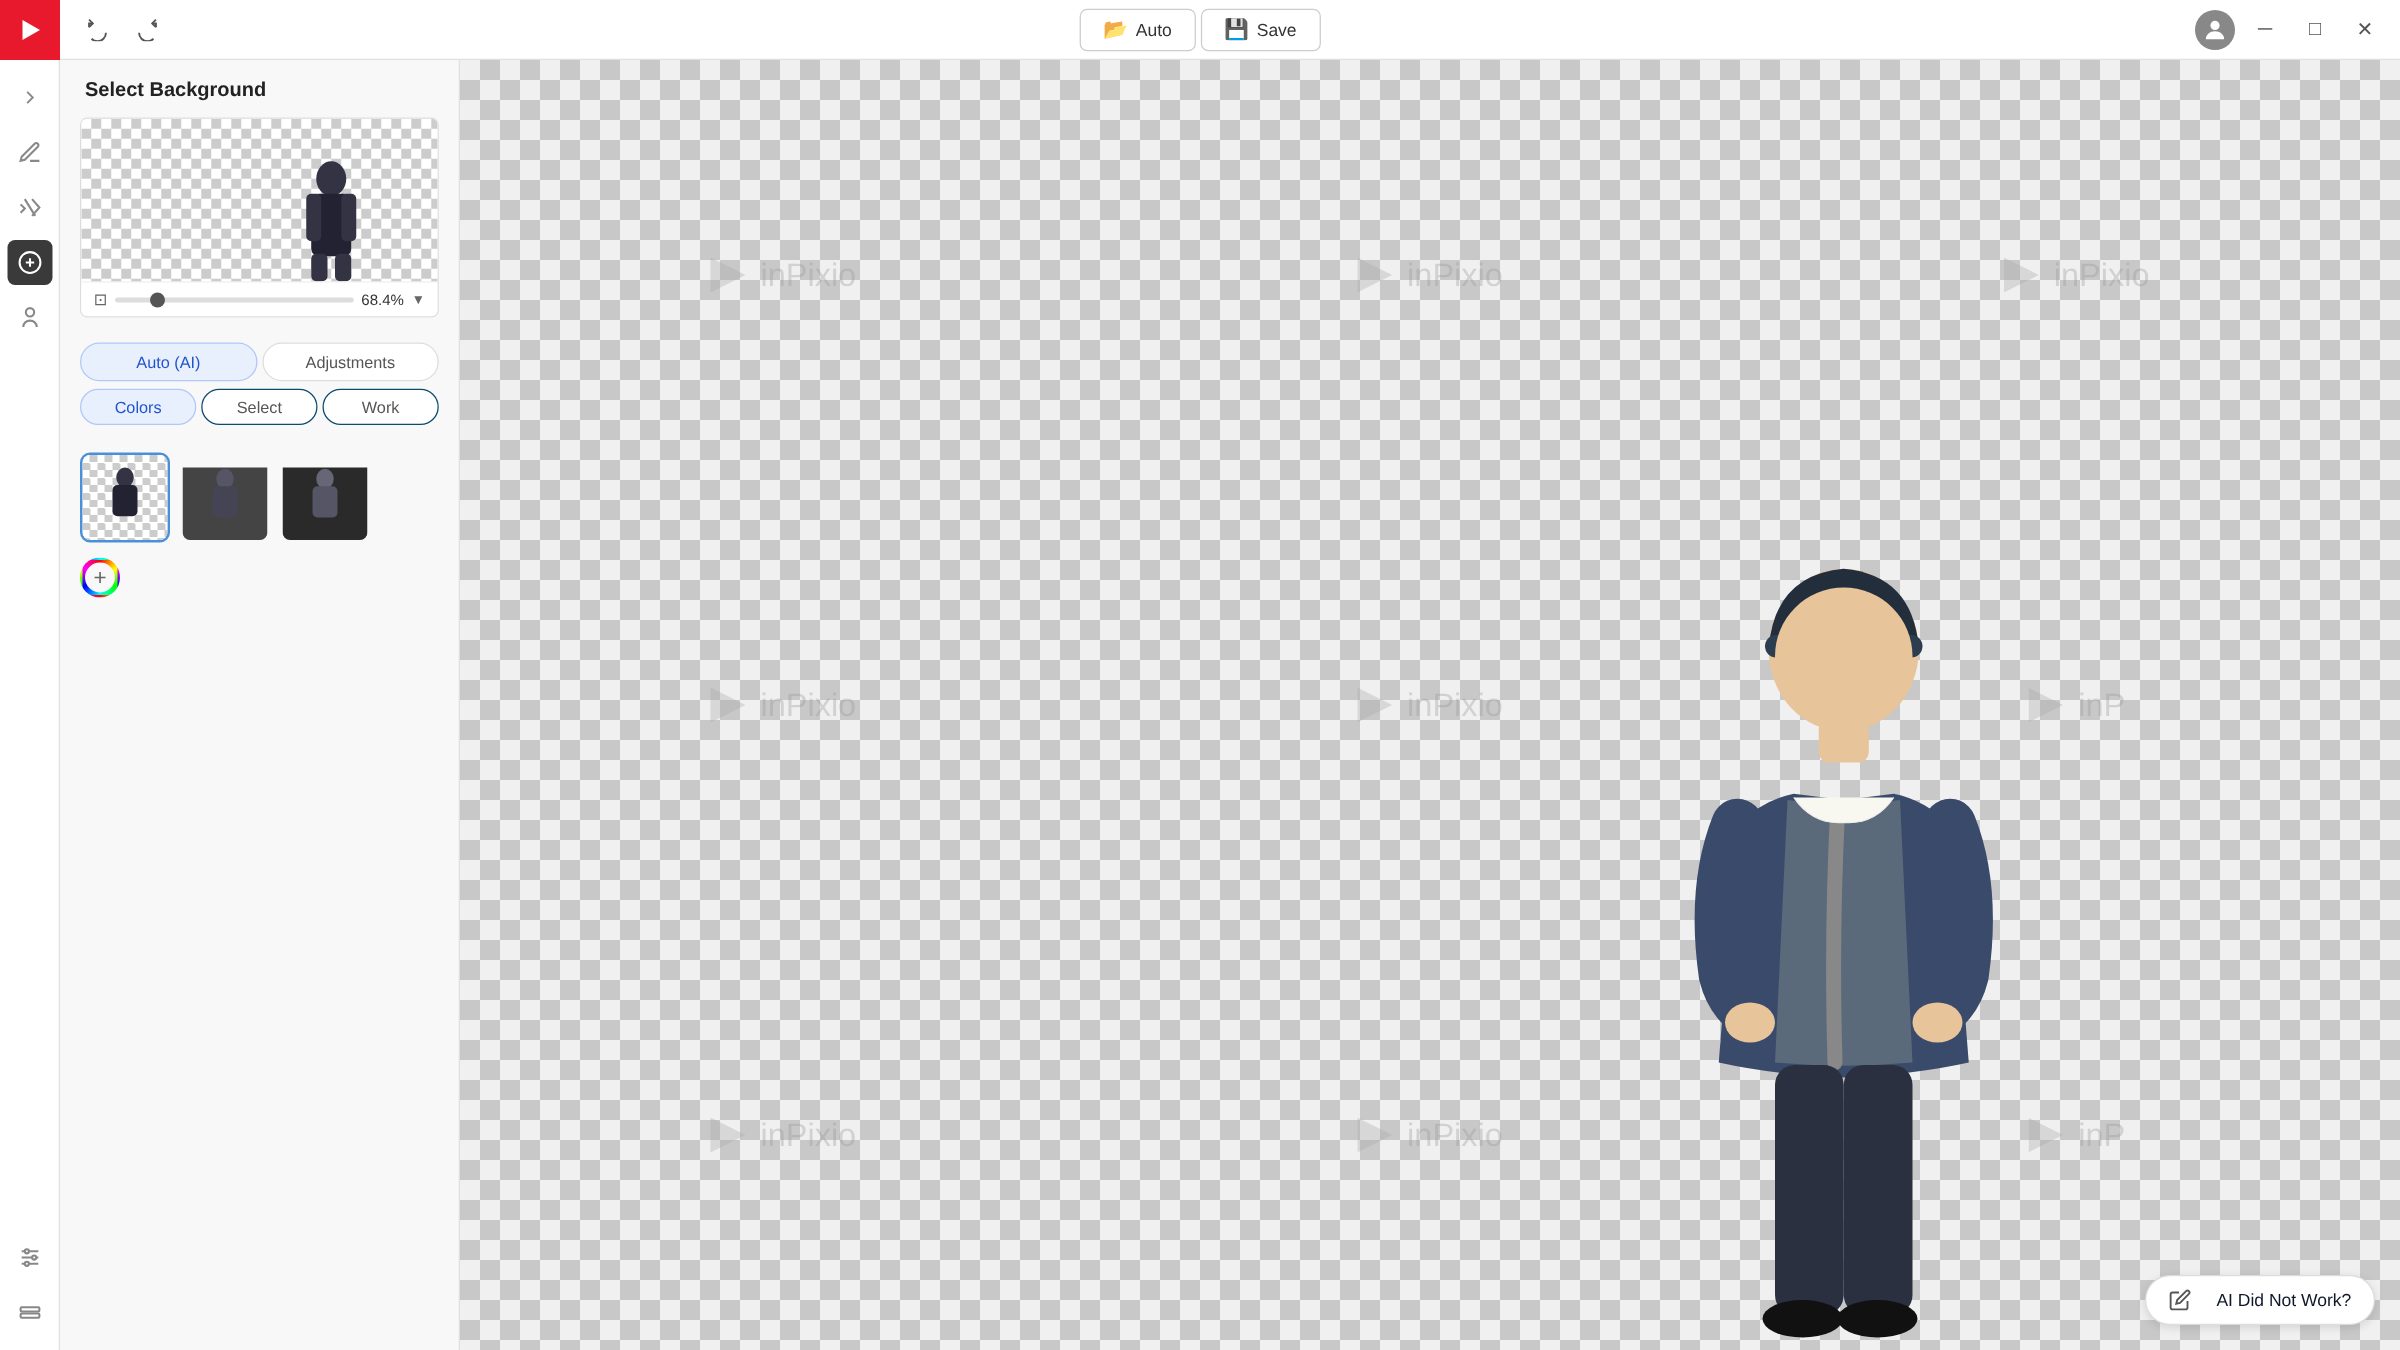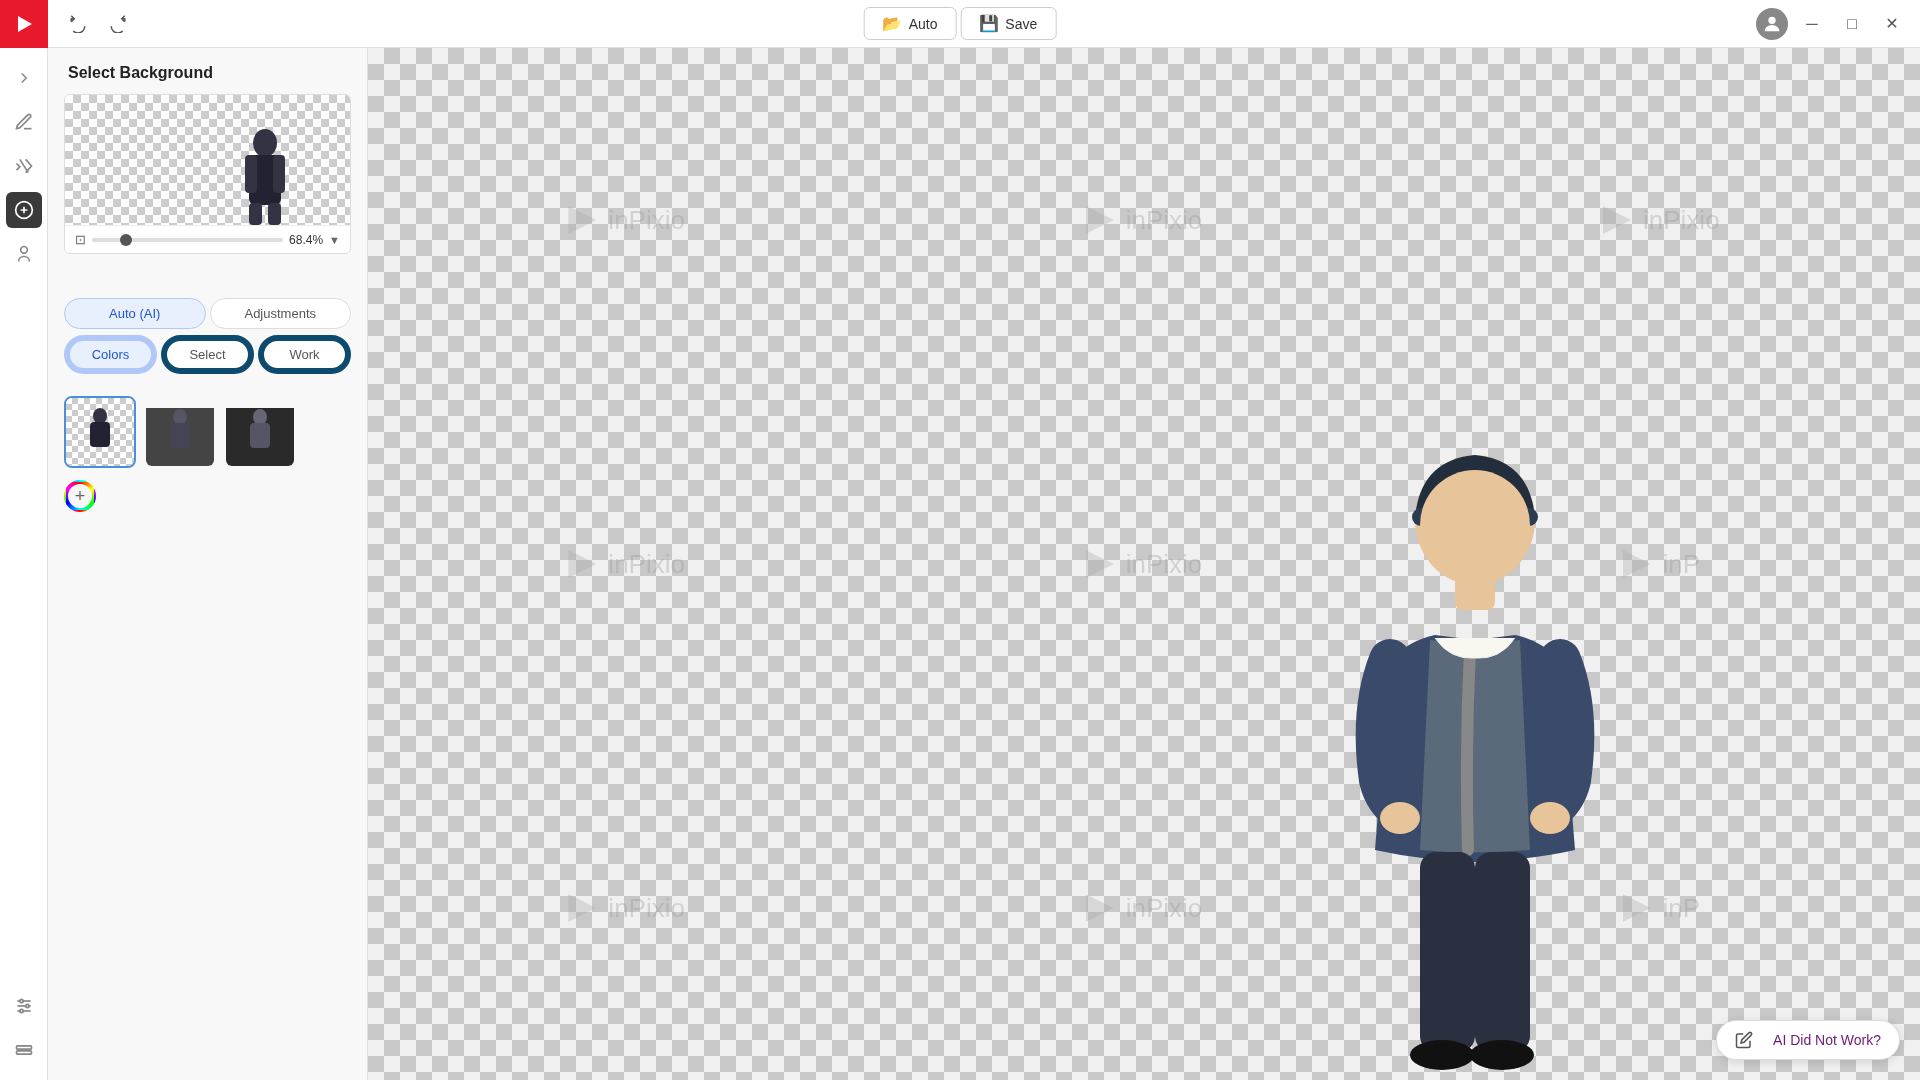--- a/index.html
+++ b/index.html
@@ -193,34 +193,33 @@
     .tab-btn {
       flex: 1;
       padding: 7px 12px;
       border: 1px solid #ddd;
       background: #fff;
       border-radius: 20px;
       cursor: pointer;
       font-size: 13px;
       color: #555;
       text-align: center;
-      margin-top: 24px;
     }
     .tab-btn.active {
       background: #e8f0fe;
       border-color: #b0c8f8;
       color: #2255cc;
       font-weight: 500;
     }
 
     
     .subtab-btn {
       flex: 1;
       padding: 6px 10px;
-      border: 6px solid #0c4a6e;
+      border: 1px solid #0c4a6e;
       background: #fff;
       border-radius: 20px;
       cursor: pointer;
       font-size: 13px;
       color: #555;
       text-align: center;
     }
     .subtab-btn.active {
       background: #e8f0fe;
       border-color: #b0c8f8;
@@ -324,21 +323,21 @@
       right: 20px;
       display: flex;
       align-items: center;
       gap: 20px;
       padding: 10px 18px;
       background: #fff;
       border: 1px solid #ddd;
       border-radius: 24px;
       cursor: pointer;
       font-size: 14px;
-      color: #701a75;
+      color: #0f172a;
       box-shadow: 0 2px 8px rgba(0,0,0,0.12);
     }
   </style>
 </head>
 <body>
 
 <div class="titlebar">
   <div class="titlebar-logo">
     <svg viewBox="0 0 28 28" fill="none">
       <rect width="28" height="28" rx="4" fill="#e8192c"></rect>

